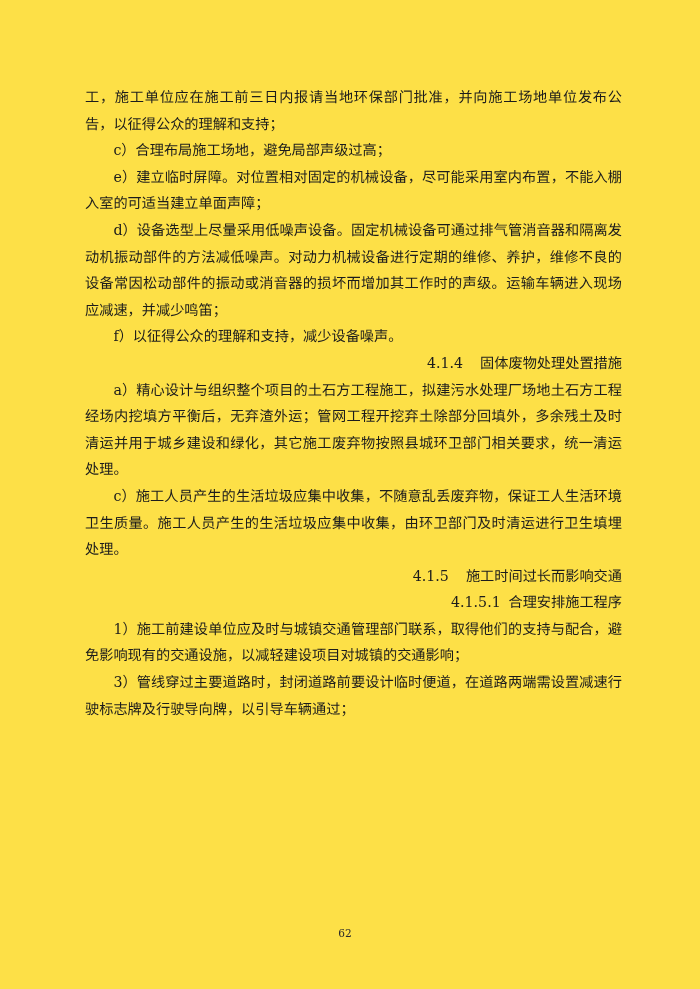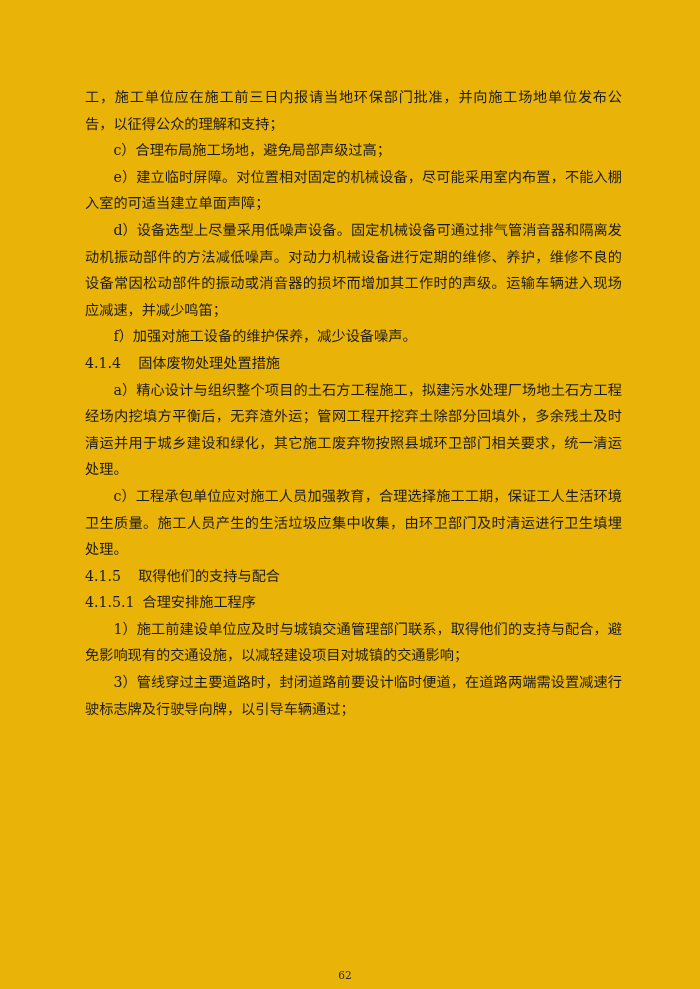--- a/index.html
+++ b/index.html
@@ -4,21 +4,21 @@
   <style>
     html, body {
       margin: 0;
       padding: 0;
       background: #ffffff;
     }
     .page {
       position: relative;
       width: 700px;
       height: 989px;
-      background: #eab308;
+      background: #fde047;
       overflow: hidden;
       font-family: "DejaVu Serif", "Liberation Serif", serif;
       color: #1c1c1c;
     }
     .content {
       position: absolute;
       left: 85px;
       top: 84px;
       width: 537px;
       font-size: 14.2px;
@@ -31,64 +31,63 @@
       padding: 0;
     }
     .para-indent {
       text-indent: 2em;
     }
     .para-cont {
       text-indent: 0;
     }
     .heading {
       text-indent: 0;
-      text-align: left;
+      text-align: right;
     }
     .h-title {
       margin-left: 1.2em;
     }
     .h-title-sm {
       margin-left: 0.55em;
     }
     .footer {
       position: absolute;
       left: 0;
       top: 926px;
       width: 690px;
       text-align: center;
       font-size: 10.5px;
       line-height: 14px;
       color: #2a2a2a;
-      margin-top: 42px;
     }
   </style>
 </head>
 <body>
 
 <div class="page">
   <div class="content">
 
     <p class="para-cont">工，施工单位应在施工前三日内报请当地环保部门批准，并向施工场地单位发布公告，以征得公众的理解和支持；</p>
 
     <p class="para-indent">c）合理布局施工场地，避免局部声级过高；</p>
 
     <p class="para-indent">e）建立临时屏障。对位置相对固定的机械设备，尽可能采用室内布置，不能入棚入室的可适当建立单面声障；</p>
 
     <p class="para-indent">d）设备选型上尽量采用低噪声设备。固定机械设备可通过排气管消音器和隔离发动机振动部件的方法减低噪声。对动力机械设备进行定期的维修、养护，维修不良的设备常因松动部件的振动或消音器的损坏而增加其工作时的声级。运输车辆进入现场应减速，并减少鸣笛；</p>
 
-    <p class="para-indent">f）加强对施工设备的维护保养，减少设备噪声。</p>
+    <p class="para-indent">f）以征得公众的理解和支持，减少设备噪声。</p>
 
     <p class="heading"><span>4.1.4</span><span class="h-title">固体废物处理处置措施</span></p>
 
     <p class="para-indent">a）精心设计与组织整个项目的土石方工程施工，拟建污水处理厂场地土石方工程经场内挖填方平衡后，无弃渣外运；管网工程开挖弃土除部分回填外，多余残土及时清运并用于城乡建设和绿化，其它施工废弃物按照县城环卫部门相关要求，统一清运处理。</p>
 
 
-    <p class="para-indent">c）工程承包单位应对施工人员加强教育，合理选择施工工期，保证工人生活环境卫生质量。施工人员产生的生活垃圾应集中收集，由环卫部门及时清运进行卫生填埋处理。</p>
+    <p class="para-indent">c）施工人员产生的生活垃圾应集中收集，不随意乱丢废弃物，保证工人生活环境卫生质量。施工人员产生的生活垃圾应集中收集，由环卫部门及时清运进行卫生填埋处理。</p>
 
-    <p class="heading"><span>4.1.5</span><span class="h-title">取得他们的支持与配合</span></p>
+    <p class="heading"><span>4.1.5</span><span class="h-title">施工时间过长而影响交通</span></p>
 
     <p class="heading"><span>4.1.5.1</span><span class="h-title-sm">合理安排施工程序</span></p>
 
     <p class="para-indent">1）施工前建设单位应及时与城镇交通管理部门联系，取得他们的支持与配合，避免影响现有的交通设施，以减轻建设项目对城镇的交通影响；</p>
 
 
     <p class="para-indent">3）管线穿过主要道路时，封闭道路前要设计临时便道，在道路两端需设置减速行驶标志牌及行驶导向牌，以引导车辆通过；</p>
 
   </div>
 

